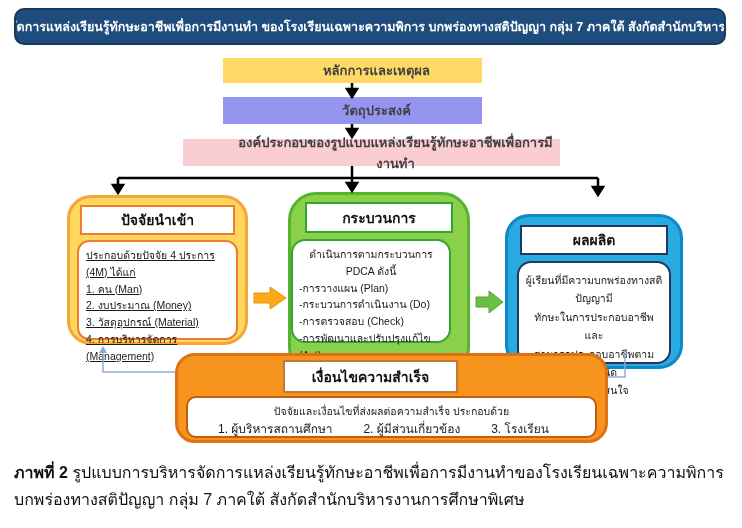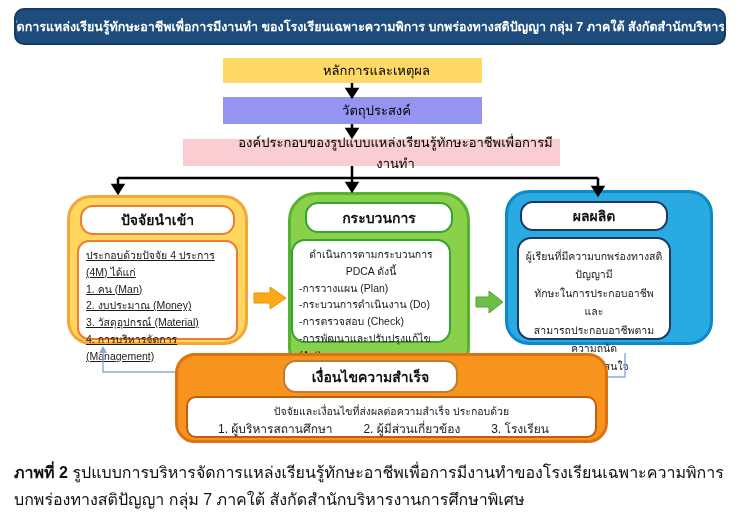--- a/index.html
+++ b/index.html
@@ -9,31 +9,31 @@
   }
   .abs{position:absolute;box-sizing:border-box;}
   .center{display:flex;align-items:center;justify-content:center;text-align:center;}
   
   .banner{
     left:14px;top:8px;width:712px;height:37px;background:#1E4C7C;
     border:2px solid #16395E;border-radius:10px;color:#ffffff;
     font-weight:bold;font-size:12.5px;white-space:nowrap;overflow:hidden;
   }
   
-  .flowbox{font-weight:normal;font-size:13px;color:#000000;padding-left:48px;}
+  .flowbox{font-weight:bold;font-size:13px;color:#404040;padding-left:48px;}
   .box-principles{left:223px;top:58px;width:259px;height:25px;background:#FFD966;}
   .box-objectives{left:223px;top:97px;width:259px;height:27px;background:#9595F1;}
   .box-components{left:183px;top:139px;width:377px;height:27px;background:#F9CDD1;}
   
   .panel{border-radius:24px;}
   .panel-yellow{left:67px;top:195px;width:181px;height:150px;background:#FFD75F;border:3px solid #F2A63C;}
   .panel-green{left:288px;top:192px;width:182px;height:184px;background:#8BD04B;border:3px solid #57B32F;border-radius:28px;}
-  .panel-blue{left:505px;top:190px;width:208px;height:155px;background:#29ABE2;border:3px solid #0E89C8;}
+  .panel-blue{left:505px;top:214px;width:178px;height:155px;background:#29ABE2;border:3px solid #0E89C8;}
   .panel-orange{left:175px;top:353px;width:433px;height:90px;background:#F7941E;border:3px solid #DE7114;border-radius:20px;}
-  .hdr{background:#ffffff;font-weight:bold;font-size:14px;color:#111;border-radius:13px;}
+  .hdr{background:#ffffff;font-weight:bold;font-size:14px;color:#111;border-radius:0;}
   .cnt{background:#ffffff;font-size:10.5px;color:#1a1a1a;line-height:1.6;}
   .hdr-orange{border:2px solid #ED7D31;}
   .cnt-orange{border:2px solid #ED7D31;border-radius:12px;padding:5px 7px;text-decoration:underline;}
   .hdr-green{border:2px solid #33A532;}
   .cnt-green{border:2px solid #33A532;border-radius:16px;padding:5px 6px;}
   .hdr-navy{border:2.5px solid #1F3864;}
   .cnt-navy{border:2.5px solid #1F3864;border-radius:14px;padding:8px 5px;text-align:center;}
   .hdr-brown{border:2px solid #BF7B33;}
   .cnt-brown{border:2px solid #C55A11;border-radius:10px;padding:3px 0;}
   .cond-row{display:flex;justify-content:space-between;padding:0 46px 0 30px;font-size:12px;}

